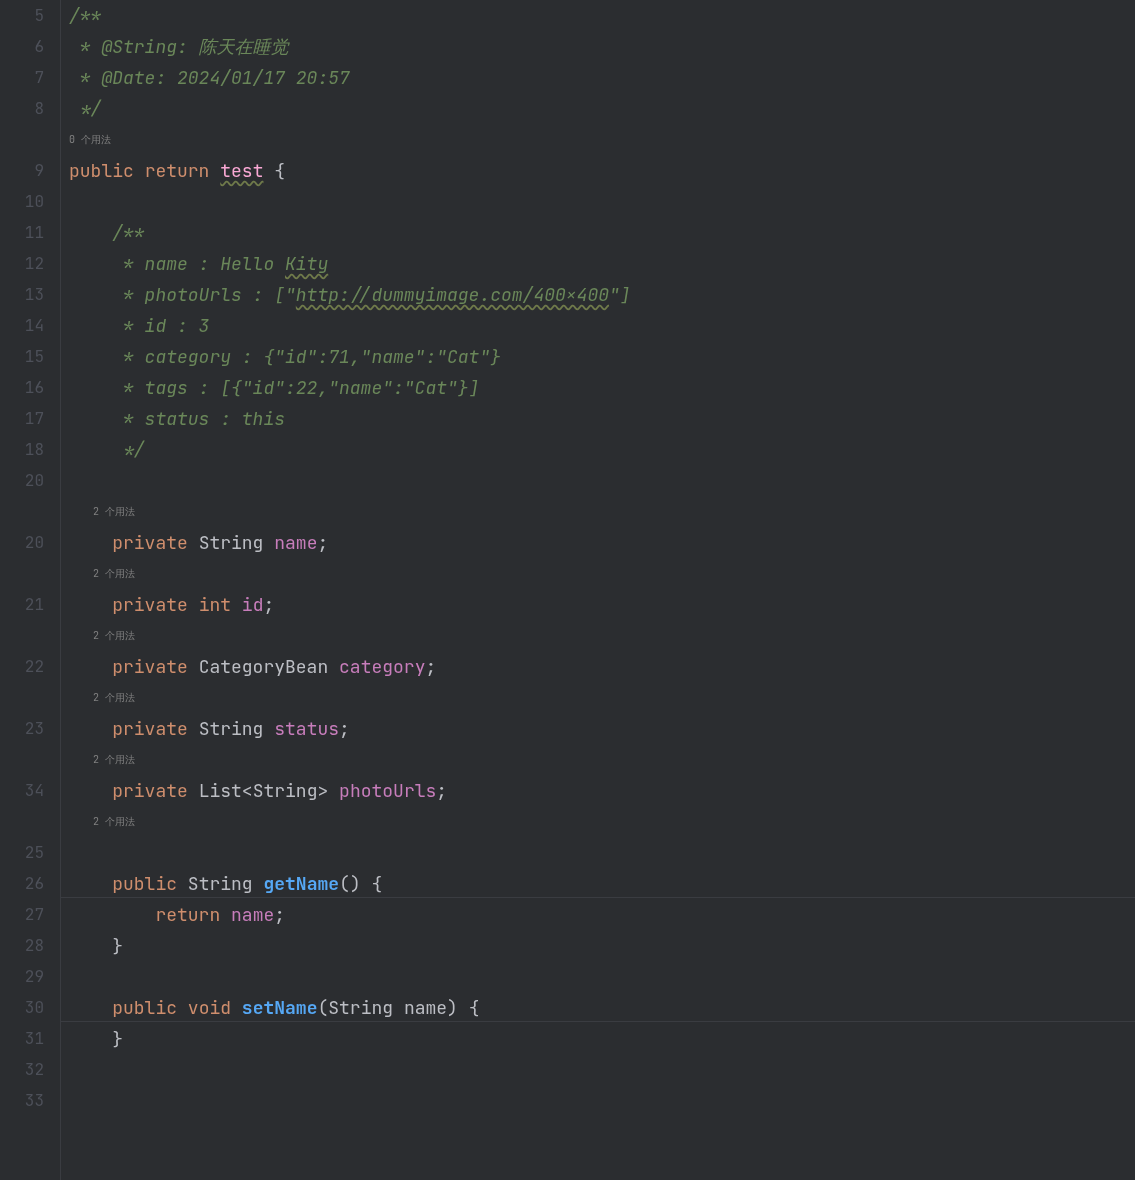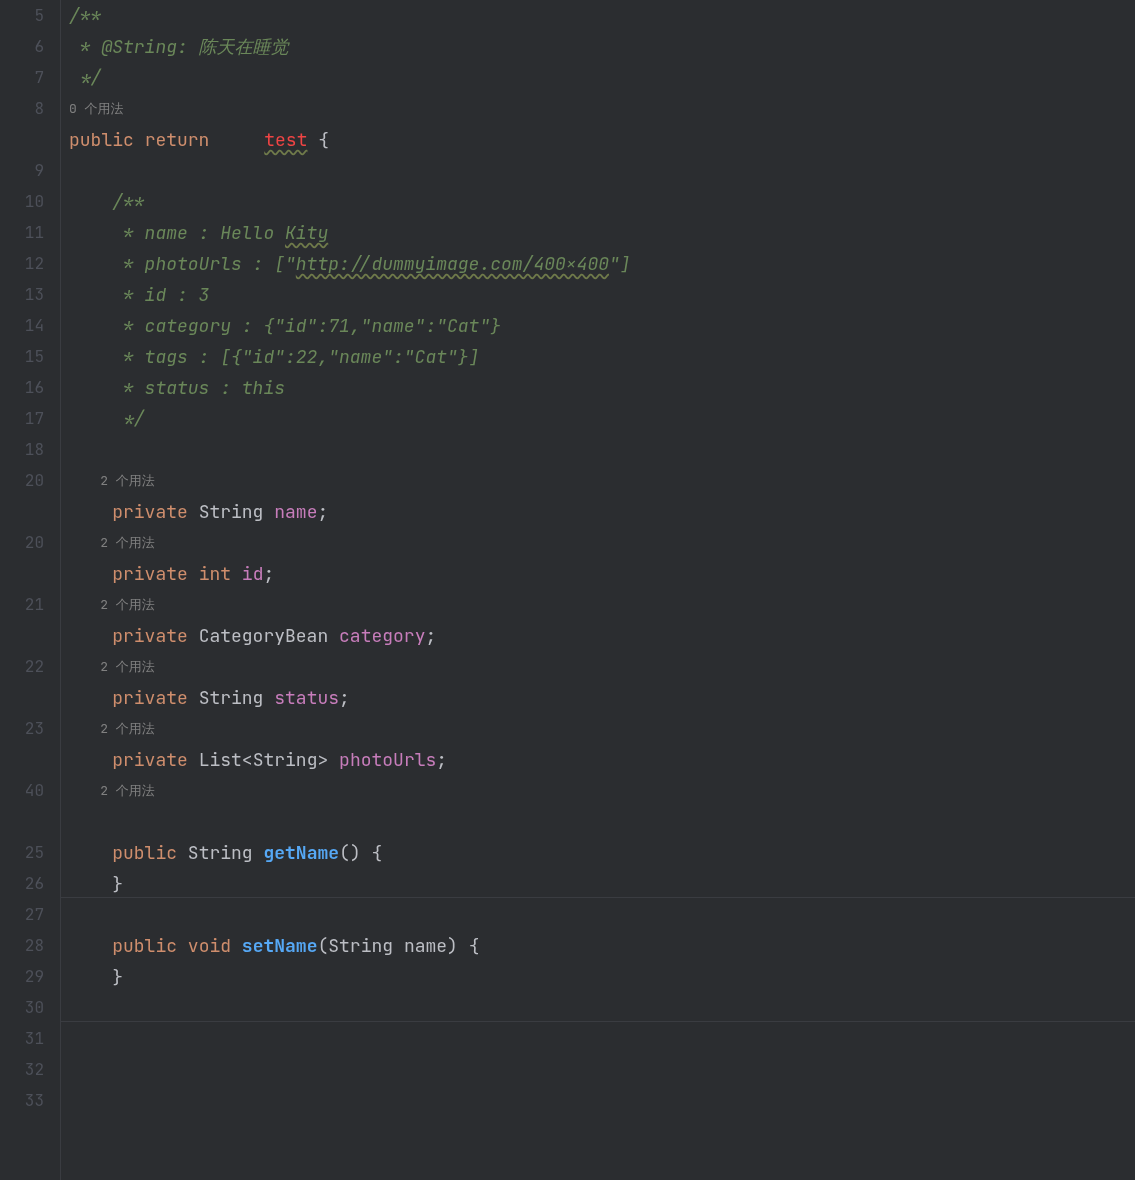--- a/index.html
+++ b/index.html
@@ -42,35 +42,35 @@
   .line {
     height: 31px;
     line-height: 31px;
     white-space: pre;
     font-size: 18px;
   }
   .hint-line {
     height: 31px;
     line-height: 31px;
     white-space: pre;
-    font-size: 13px;
+    font-size: 10px;
     color: #808080;
   }
   .hsep {
     position: absolute;
     left: 0;
     right: 0;
     height: 0;
     border-top: 1px solid #3a3c41;
   }
   
   .c-comment { color: #6a8759; font-style: italic; }
   .c-keyword { color: #cf8e6d; }
   .c-default { color: #bcbec4; }
-  .c-class   { color: #ef4444; margin-left: 44px; }
+  .c-class   { color: #f9a8d4; }
   .c-field   { color: #c77dbb; }
   .c-method  { color: #56a8f5; font-weight: bold; }
   .c-paren   { color: #bcbec4; }
   .c-kwthis  { color: #cf8e6d; }
   .wavy {
     text-decoration: underline wavy #6f7a4a;
     text-underline-offset: 3px;
   }
   .wavy-link {
     text-decoration: underline wavy #6f7a4a;
@@ -100,39 +100,40 @@
     <div class="gutter-line">20</div>
     <div class="gutter-hint"></div>
     <div class="gutter-line">20</div>
     <div class="gutter-hint"></div>
     <div class="gutter-line">21</div>
     <div class="gutter-hint"></div>
     <div class="gutter-line">22</div>
     <div class="gutter-hint"></div>
     <div class="gutter-line">23</div>
     <div class="gutter-hint"></div>
-    <div class="gutter-line">40</div>
+    <div class="gutter-line">34</div>
     <div class="gutter-hint"></div>
     <div class="gutter-line">25</div>
     <div class="gutter-line">26</div>
     <div class="gutter-line">27</div>
     <div class="gutter-line">28</div>
     <div class="gutter-line">29</div>
     <div class="gutter-line">30</div>
     <div class="gutter-line">31</div>
     <div class="gutter-line">32</div>
     <div class="gutter-line">33</div>
   </div>
 
   <div class="code-area">
 
     <div class="line"><span class="c-comment">/**</span></div>
 
     <div class="line"><span class="c-comment"> * @String: </span><span class="c-comment">陈天在睡觉</span></div>
 
+    <div class="line"><span class="c-comment"> * @Date: 2024/01/17 20:57</span></div>
 
     <div class="line"><span class="c-comment"> */</span></div>
 
     <div class="hint-line"><span>0 个用法</span></div>
 
     <div class="line"><span class="c-keyword">public</span><span class="c-default"> </span><span class="c-keyword">return</span><span class="c-default"> </span><span class="c-class wavy">test</span><span class="c-default"> {</span></div>
 
     <div class="line"></div>
 
     <div class="line"><span class="c-default">    </span><span class="c-comment">/**</span></div>
@@ -175,20 +176,21 @@
 
     <div class="hint-line"><span class="c-default">    </span><span>2 个用法</span></div>
 
 
     <div class="line"></div>
 
     <div class="hsep" style="top:897px;"></div>
 
     <div class="line"><span class="c-default">    </span><span class="c-keyword">public</span><span class="c-default"> </span><span class="c-default">String</span><span class="c-default"> </span><span class="c-method">getName</span><span class="c-paren">(</span><span class="c-paren">)</span><span class="c-default"> </span><span class="c-default">{</span></div>
 
+    <div class="line"><span class="c-default">        </span><span class="c-keyword">return</span><span class="c-default"> </span><span class="c-field">name</span><span class="c-default">;</span></div>
 
     <div class="line"><span class="c-default">    </span><span class="c-default">}</span></div>
 
     <div class="line"></div>
 
     <div class="hsep" style="top:1021px;"></div>
 
     <div class="line"><span class="c-default">    </span><span class="c-keyword">public</span><span class="c-default"> </span><span class="c-keyword">void</span><span class="c-default"> </span><span class="c-method">setName</span><span class="c-paren">(</span><span class="c-default">String</span><span class="c-default"> </span><span class="c-default">name</span><span class="c-paren">)</span><span class="c-default"> </span><span class="c-default">{</span></div>
 
 

